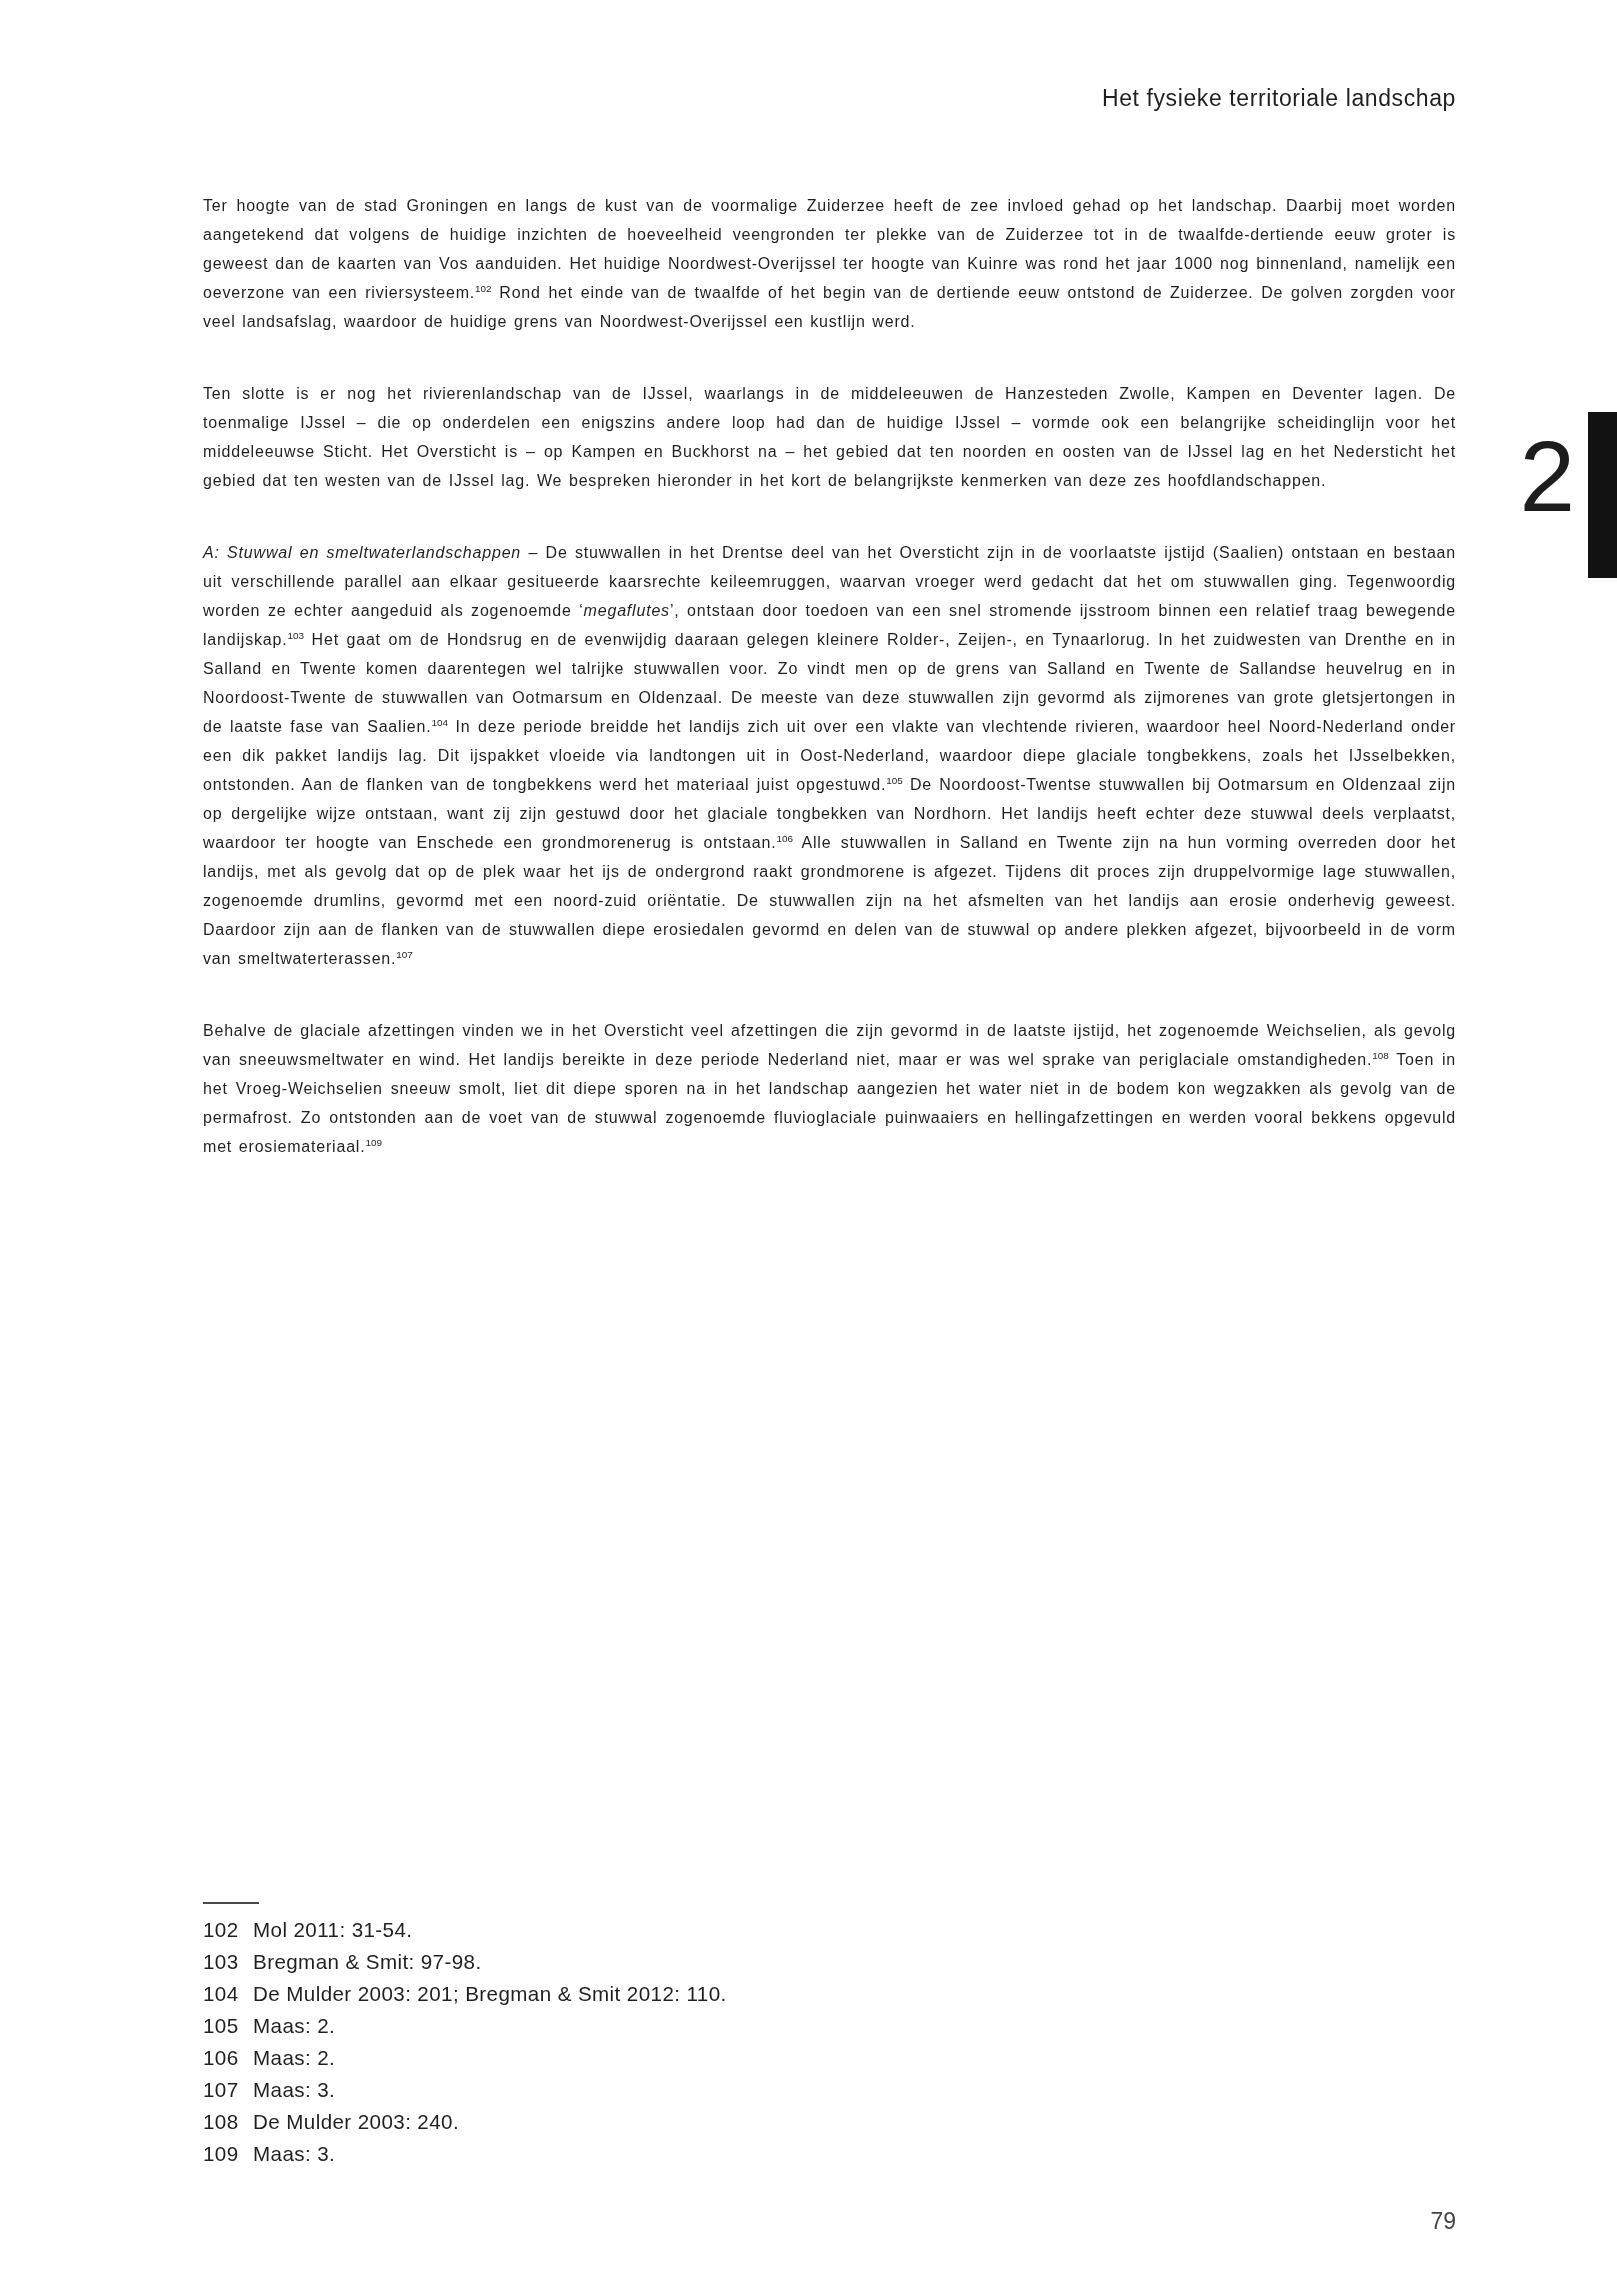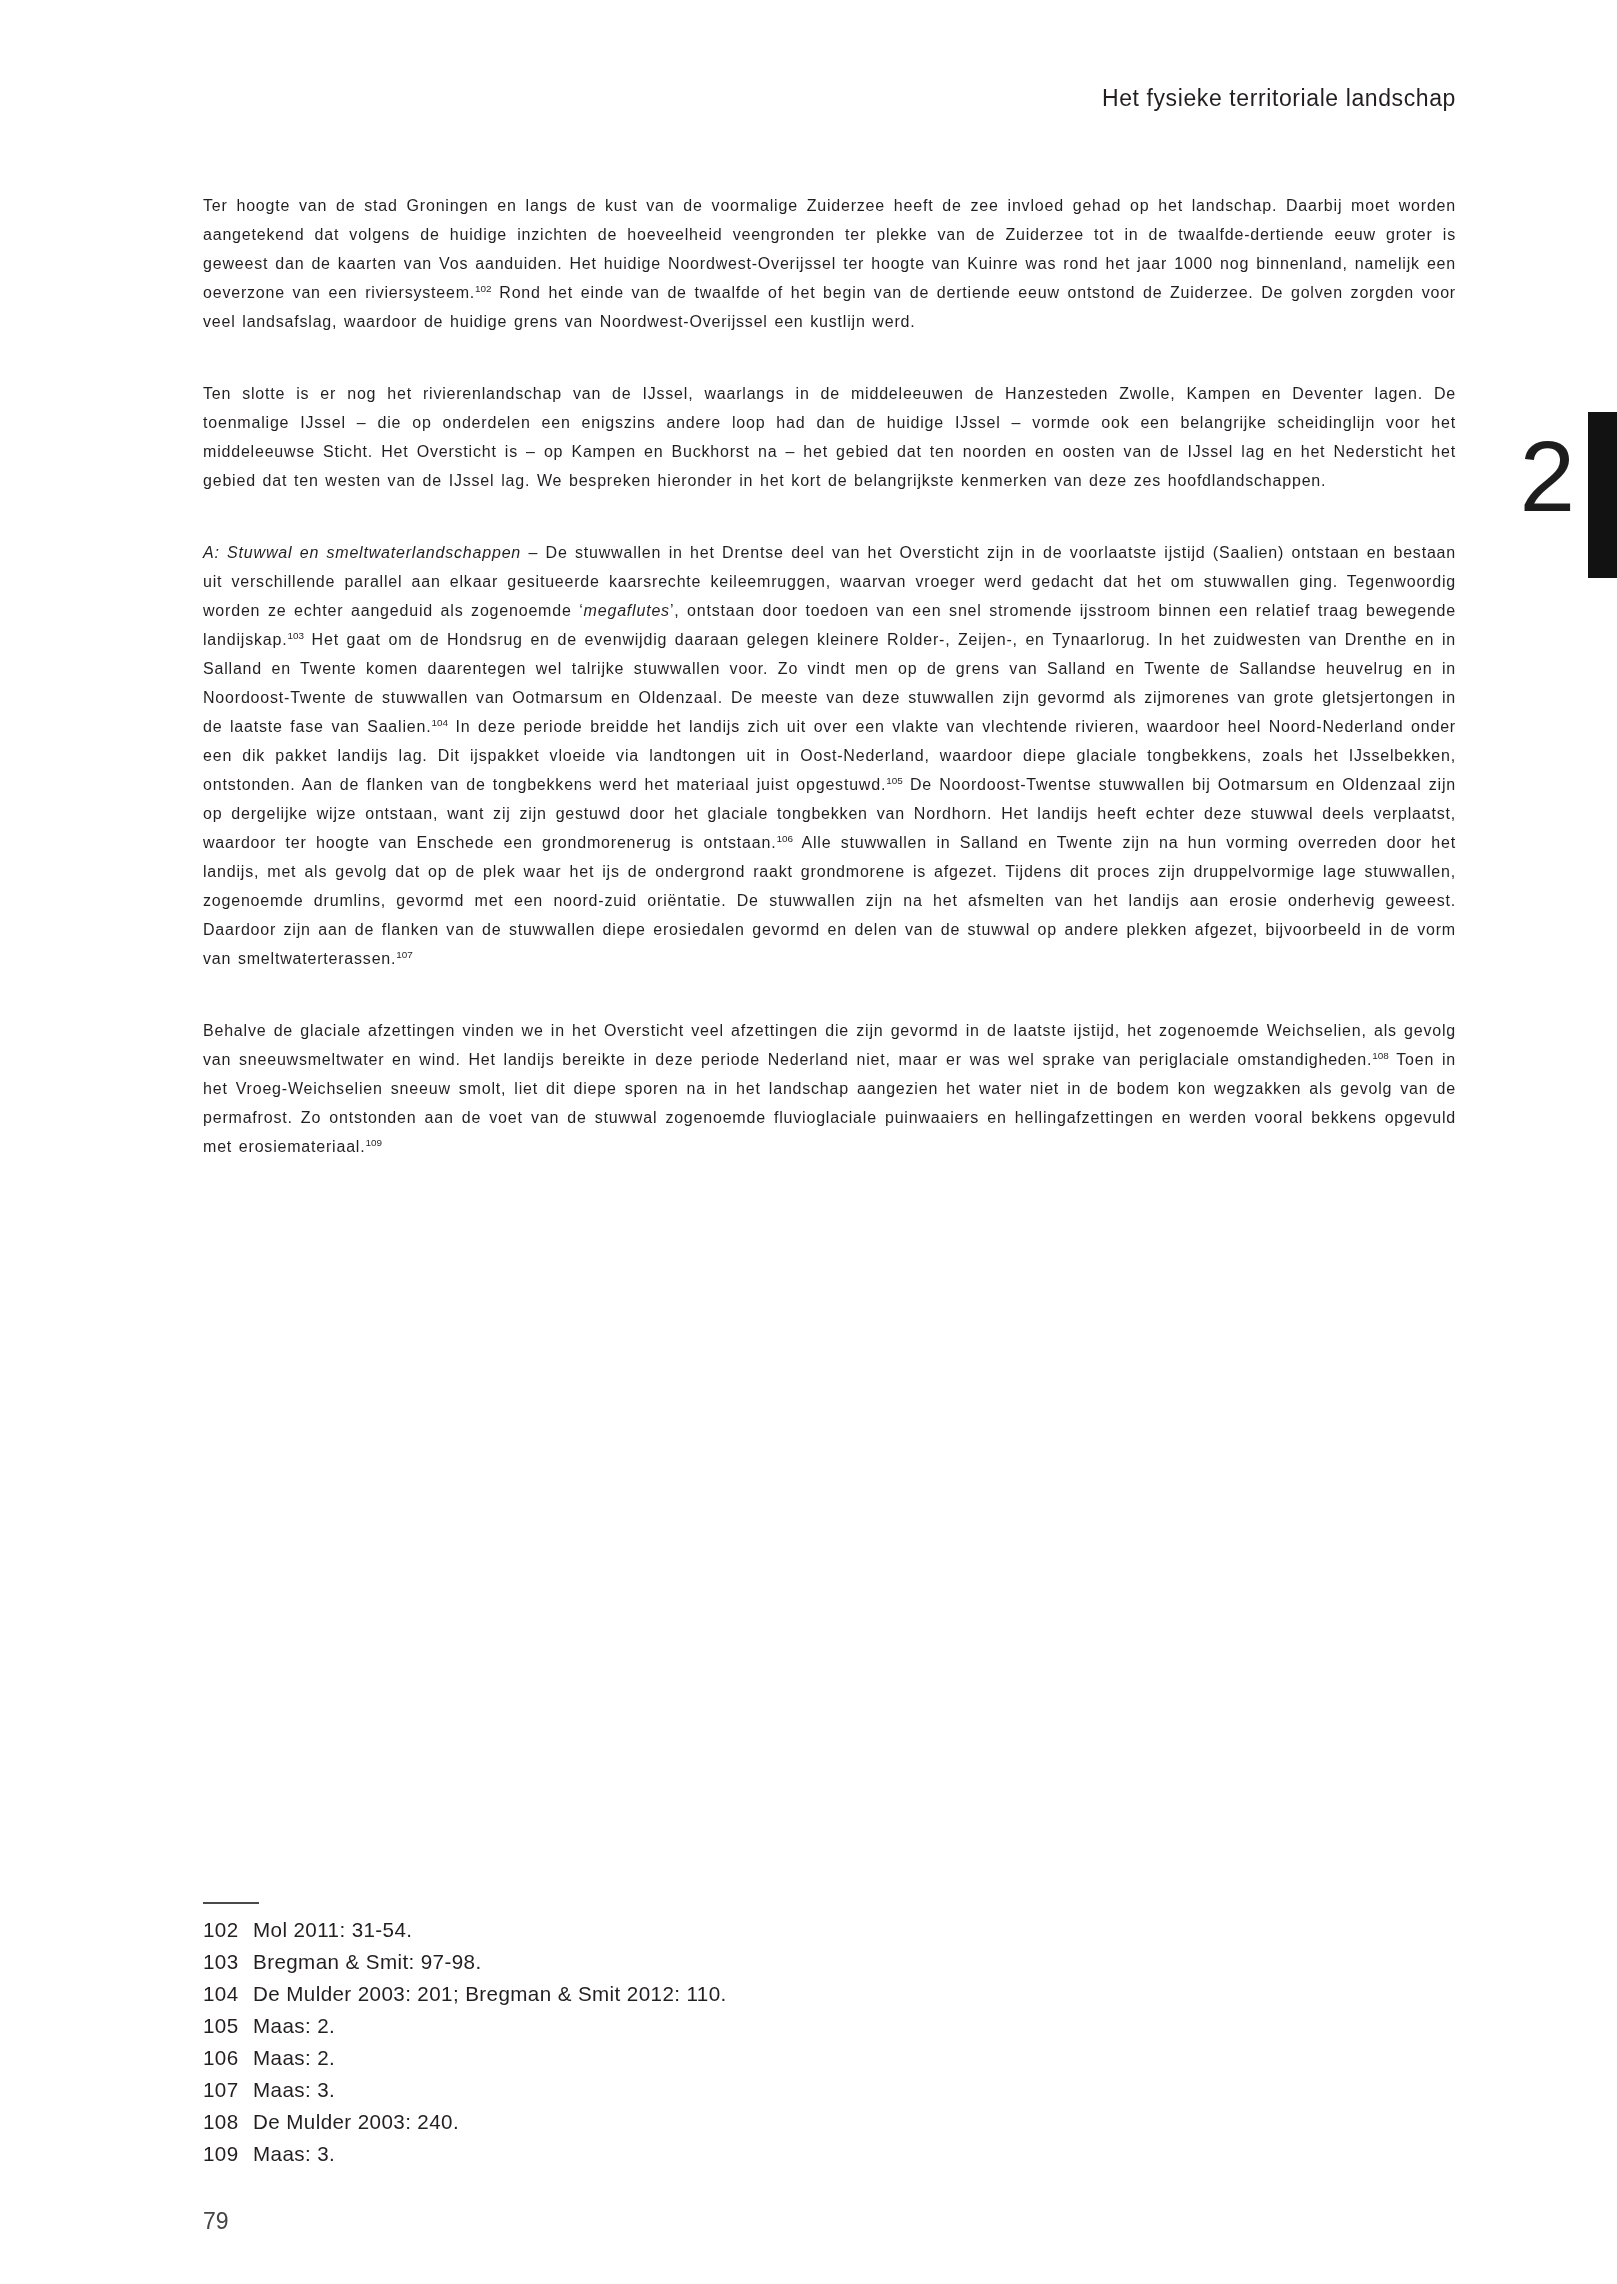--- a/index.html
+++ b/index.html
@@ -44,21 +44,21 @@
     width: 56px; height: 1.5px; background: #4a4a4a; margin-bottom: 10.7px;
   }
   .fn {
     display: flex; font-size: 20.6px; line-height: 32px;
     letter-spacing: 0.4px; color: #231f20;
   }
   .fn-num { width: 50px; flex: none; }
   .fn-text { flex: 1; }
   .page-number {
     position: absolute; top: 2208px; left: 203px; width: 1253px;
-    font-size: 23px; color: #454545;
+    text-align: right; font-size: 23px; color: #454545;
   }
 </style>
 </head>
 <body>
 
 <div class="page">
 
   <div class="running-header">Het fysieke territoriale landschap</div>
 
   <div class="chapter-number">2</div>

